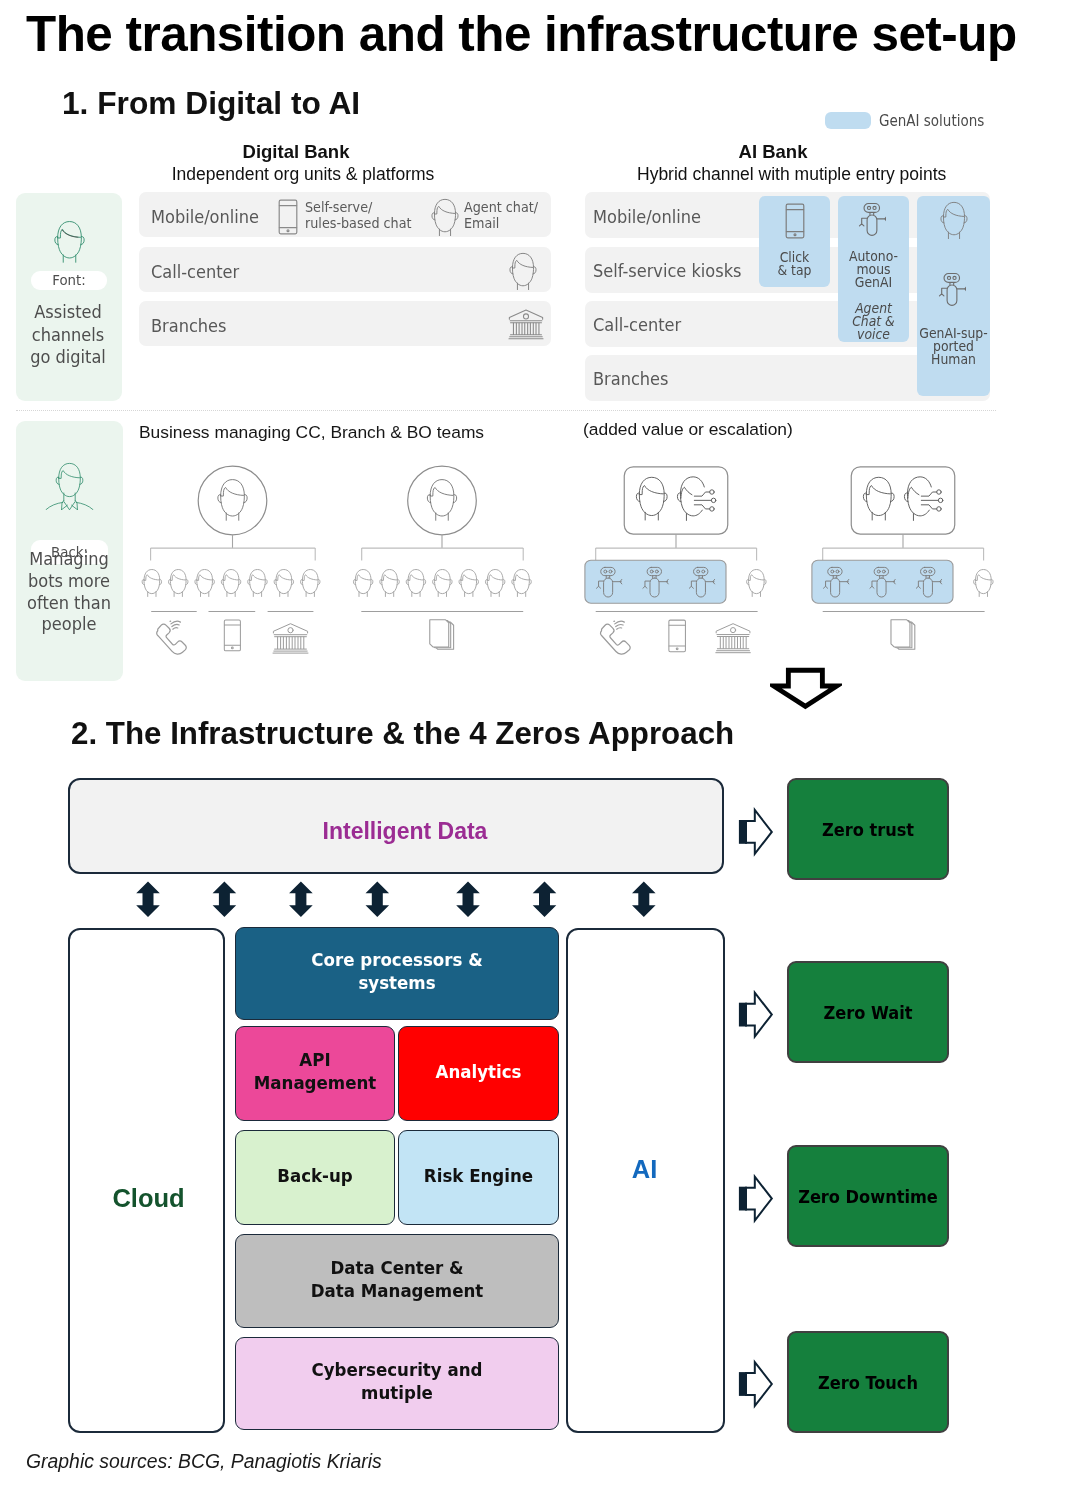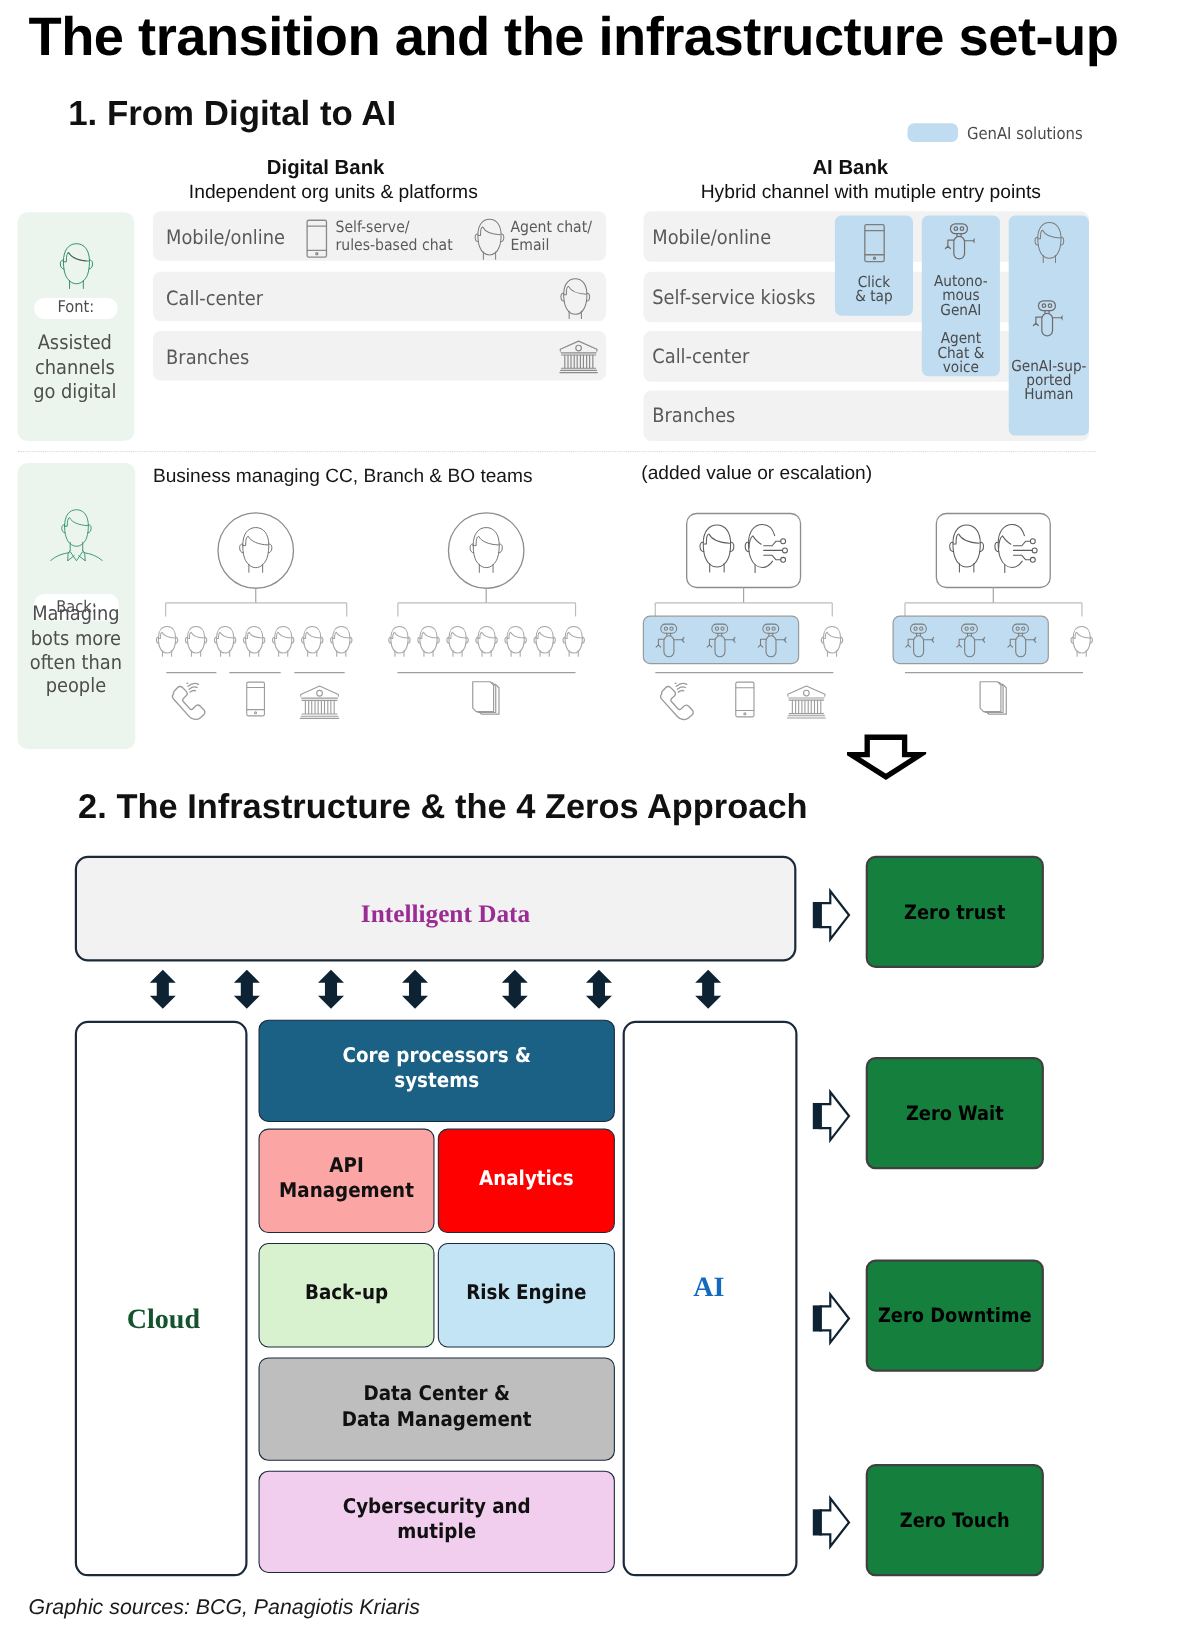--- a/index.html
+++ b/index.html
@@ -28,21 +28,21 @@
   .legendtxt{position:absolute;font-size:15px;color:#4a4a4a;font-family:"DejaVu Sans",sans-serif;font-stretch:condensed;white-space:nowrap;}
   .srcnote{position:absolute;font-size:19.4px;color:#1a1a1a;font-style:italic;white-space:nowrap;}
   .ibox{border:2.2px solid #1b2a3a;border-radius:12px;box-sizing:border-box;}
   .blk{position:absolute;border:1.6px solid #1b2a3a;border-radius:9px;box-sizing:border-box;
        display:flex;flex-direction:column;align-items:center;justify-content:center;text-align:center;
        font-weight:bold;line-height:23px;font-family:"DejaVu Sans",sans-serif;font-stretch:condensed;
        padding-bottom:5px;}
   .zbox{position:absolute;background:#15803d;border:2px solid #404040;border-radius:9px;box-sizing:border-box;
         display:flex;align-items:center;justify-content:center;}
   .ztxt{font-size:18px;font-weight:bold;color:#000;white-space:nowrap;font-family:"DejaVu Sans",sans-serif;font-stretch:condensed;}
-  .colltxt{position:absolute;font-weight:bold;text-align:center;font-family:Liberation Serif, serif;font-stretch:condensed;}
+  .colltxt{position:absolute;font-weight:bold;text-align:center;font-family:Liberation Sans, sans-serif;font-stretch:condensed;}
   .dots{position:absolute;height:0;border-top:1.6px dotted #d6d6d6;}
 </style>
 </head>
 <body>
 
 <svg width="0" height="0" style="position:absolute" aria-hidden="true">
 <defs>
   <g id="sym-head">
     <path d="M5.7 16.0 C5.7 6.8 10.0 1.4 16.5 1.4 C23.0 1.4 27.3 6.8 27.3 16.0 C27.3 17.3 27.25 18.8 27.1 20.4 C26.85 23.0 26.4 25.2 25.7 27.0 C24.1 31.3 20.6 34.6 16.5 34.6 C12.4 34.6 8.9 31.3 7.3 27.0 C6.6 25.2 6.15 23.0 5.9 20.4 C5.75 18.8 5.7 17.3 5.7 16.0 Z"></path>
     <path d="M5.8 15.2 C4.35 14.6 3.15 15.8 3.15 18.2 C3.15 20.7 4.45 22.3 6.05 22.4"></path>
@@ -192,21 +192,21 @@
 
 <div class="abs bluebox" style="left:838px;top:196px;width:71px;height:146px;"></div>
 <svg class="abs" style="left:855px;top:202px;" width="31" height="35" viewBox="0 0 27 33">
   <use href="#sym-robot" fill="none" stroke="#6d6d6d" stroke-width="1.05" stroke-linecap="round" stroke-linejoin="round"></use>
 </svg>
 <div class="bluetxt" style="left:838px;top:250px;width:71px;" id="aol1">
     <div>Autono-</div>
     <div>mous</div>
     <div>GenAI</div>
   </div>
-<div class="bluetxt" style="left:838px;top:302px;width:71px;" id="aol1b">
+<div class="bluetxt" style="left:838px;top:302px;width:71px;font-style:italic;" id="aol1b">
     <div>Agent</div>
     <div>Chat &amp;</div>
     <div>voice</div>
   </div>
 
 <div class="abs bluebox" style="left:917px;top:196px;width:73px;height:200px;"></div>
 <svg class="abs" style="left:937px;top:201px;" width="33" height="41" viewBox="0 0 32 42">
   <use href="#sym-head" fill="none" stroke="#7d7d7d" stroke-width="0.95" stroke-linecap="round" stroke-linejoin="round"></use>
 </svg>
 <svg class="abs" style="left:935px;top:272px;" width="31" height="35" viewBox="0 0 27 33">
@@ -408,21 +408,21 @@
 <div class="abs ibox" style="left:68px;top:928px;width:157px;height:505px;background:#fff;"></div>
 <div class="abs colltxt" style="left:70px;top:1184px;width:157px;font-size:25.5px;color:#14532d;">Cloud</div>
 
 <div class="abs ibox" style="left:566px;top:928px;width:159px;height:505px;background:#fff;"></div>
 <div class="abs colltxt" style="left:565px;top:1155px;width:159px;font-size:25.5px;color:#1369BE;">AI</div>
 
 <div class="blk" id="blk0" style="left:235px;top:927px;width:324px;height:93px;background:#1A6185;color:#fff;font-size:18.5px;">
     <div>Core processors &amp;</div>
     <div>systems</div>
   </div>
-<div class="blk" id="blk1" style="left:235px;top:1026px;width:160px;height:95px;background:#fca5a5;color:#111;font-size:18.5px;">
+<div class="blk" id="blk1" style="left:235px;top:1026px;width:160px;height:95px;background:#ec4899;color:#111;font-size:18.5px;">
     <div>API</div>
     <div>Management</div>
   </div>
 <div class="blk" id="blk2" style="left:398px;top:1026px;width:161px;height:95px;background:#FF0000;color:#fff;font-size:18.5px;">
     <div>Analytics</div>
   </div>
 <div class="blk" id="blk3" style="left:235px;top:1130px;width:160px;height:95px;background:#D8F1CE;color:#111;font-size:18.5px;">
     <div>Back-up</div>
   </div>
 <div class="blk" id="blk4" style="left:398px;top:1130px;width:161px;height:95px;background:#C2E4F5;color:#111;font-size:18.5px;">

